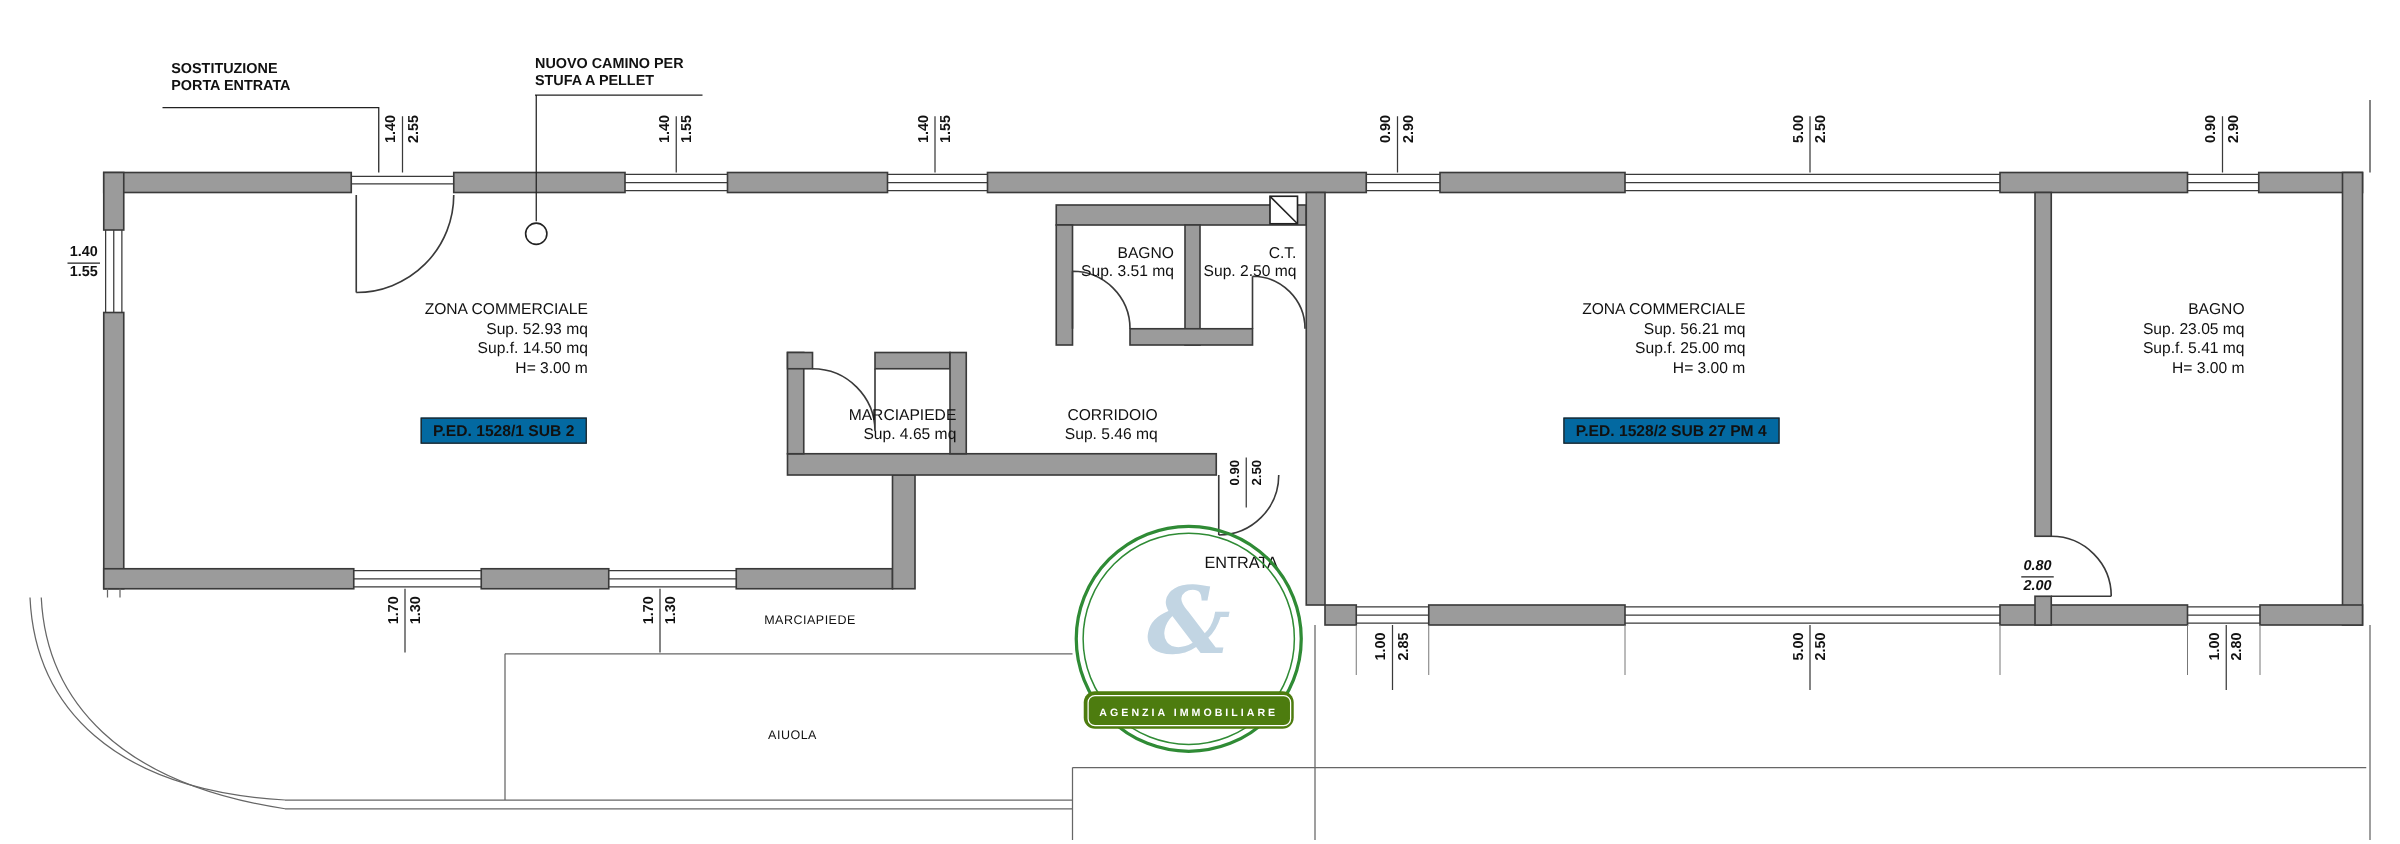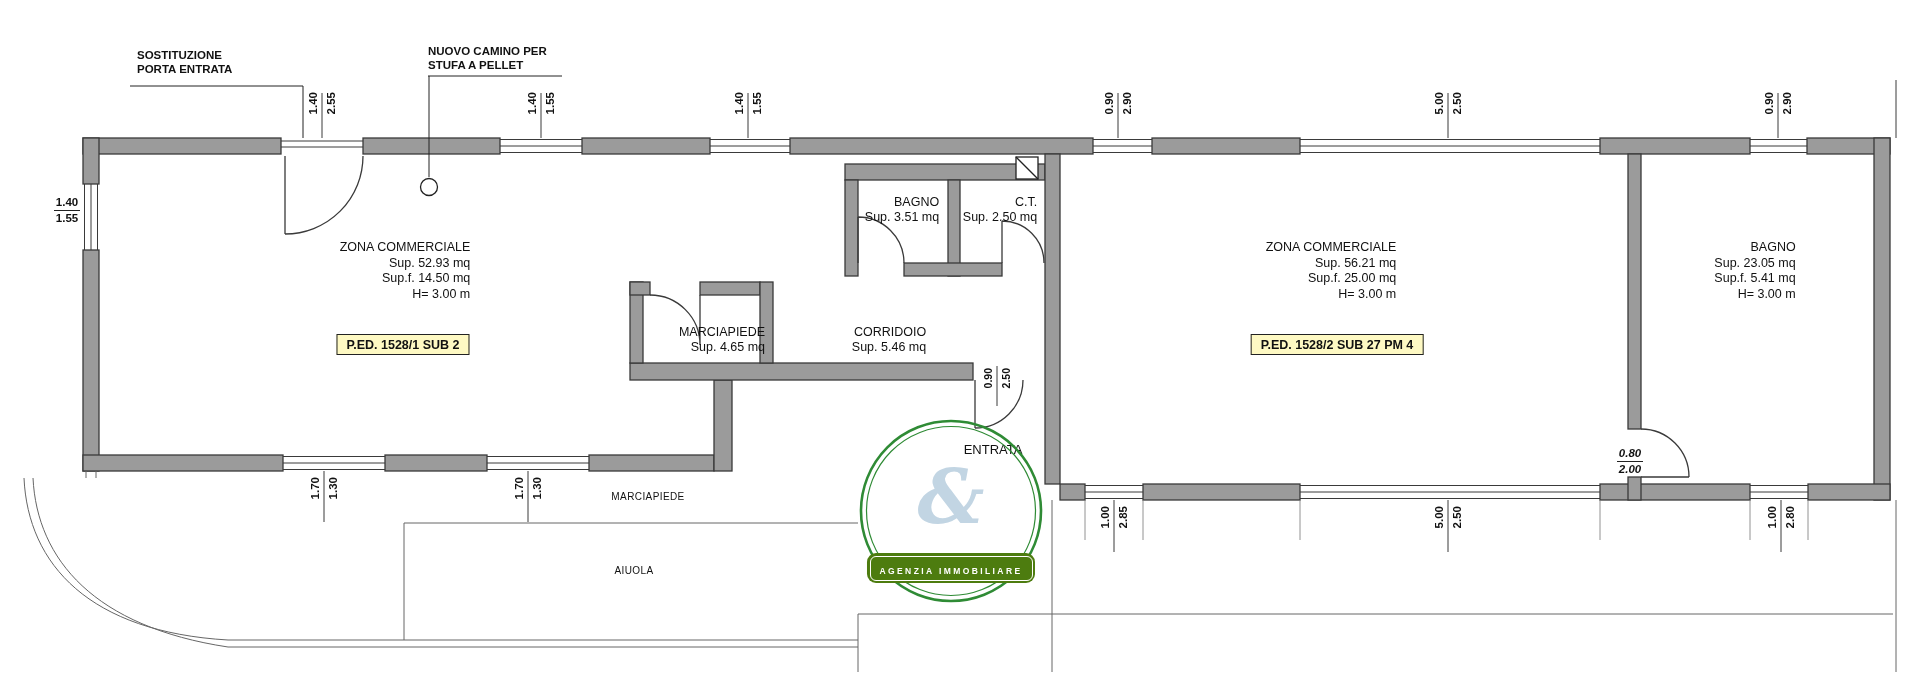--- a/index.html
+++ b/index.html
@@ -5,21 +5,21 @@
   html,body{margin:0;padding:0;background:#fff;}
   #stage{position:relative;width:1920px;height:675px;background:#ffffff;overflow:hidden;
          font-family:"Liberation Sans",sans-serif;color:#111;}
   #plan-svg{position:absolute;left:0;top:0;z-index:1;}
   .lbl{position:absolute;z-index:3;text-align:right;font-weight:normal;font-size:12.5px;
        line-height:15.5px;white-space:nowrap;transform:translateX(-50%);}
   .lbl.small2{line-height:15px;}
   .anno{position:absolute;z-index:3;font-weight:bold;font-size:11.5px;line-height:14px;
         white-space:nowrap;text-align:left;}
   .ped-box{position:absolute;z-index:3;transform:translateX(-50%);border:1.6px solid #222;
-        background:#fef9c3;padding:3px 9px 2px 9px;font-weight:bold;font-size:12.5px;white-space:nowrap;}
+        background:#0369a1;padding:3px 9px 2px 9px;font-weight:bold;font-size:12.5px;white-space:nowrap;}
   .vdim{position:absolute;z-index:3;width:44px;display:flex;flex-direction:row;
         justify-content:center;column-gap:6px;}
   .vnum{writing-mode:vertical-rl;transform:rotate(180deg);font-weight:bold;font-size:11.5px;
         white-space:nowrap;}
   .vdim.sm .vnum{font-size:10.5px;}
   .hdim{position:absolute;z-index:3;text-align:center;font-weight:bold;font-size:11.5px;
         line-height:13px;}
   .hdim .top-num{border-bottom:1px solid #222;display:inline-block;padding:0 2px 1px 2px;}
   .hdim .bot-num{display:block;padding-top:1px;}
   .tinytxt{position:absolute;z-index:2;font-size:10px;font-weight:normal;letter-spacing:0.4px;
@@ -205,21 +205,21 @@
 
   <div class="lbl" style="left:1755px;top:240px;">
     <div>BAGNO</div>
     <div>Sup. 23.05 mq</div>
     <div>Sup.f. 5.41 mq</div>
     <div>H= 3.00 m</div>
   </div>
 
   <div class="lbl" style="left:993px;top:442px;font-size:13px;">ENTRATA</div>
   <div class="tinytxt" style="left:648px;top:491px;">MARCIAPIEDE</div>
-  <div class="tinytxt" style="left:634px;top:565px;">AIUOLA</div>
+  <div class="tinytxt" style="left:634px;top:583px;">AIUOLA</div>
 
   <div class="vdim" style="left:300px;top:92px;">
     <span class="vnum">1.40</span>
     <span class="vnum">2.55</span>
   </div>
   <div class="vdim" style="left:519px;top:92px;">
     <span class="vnum">1.40</span>
     <span class="vnum">1.55</span>
   </div>
   <div class="vdim" style="left:726px;top:92px;">

